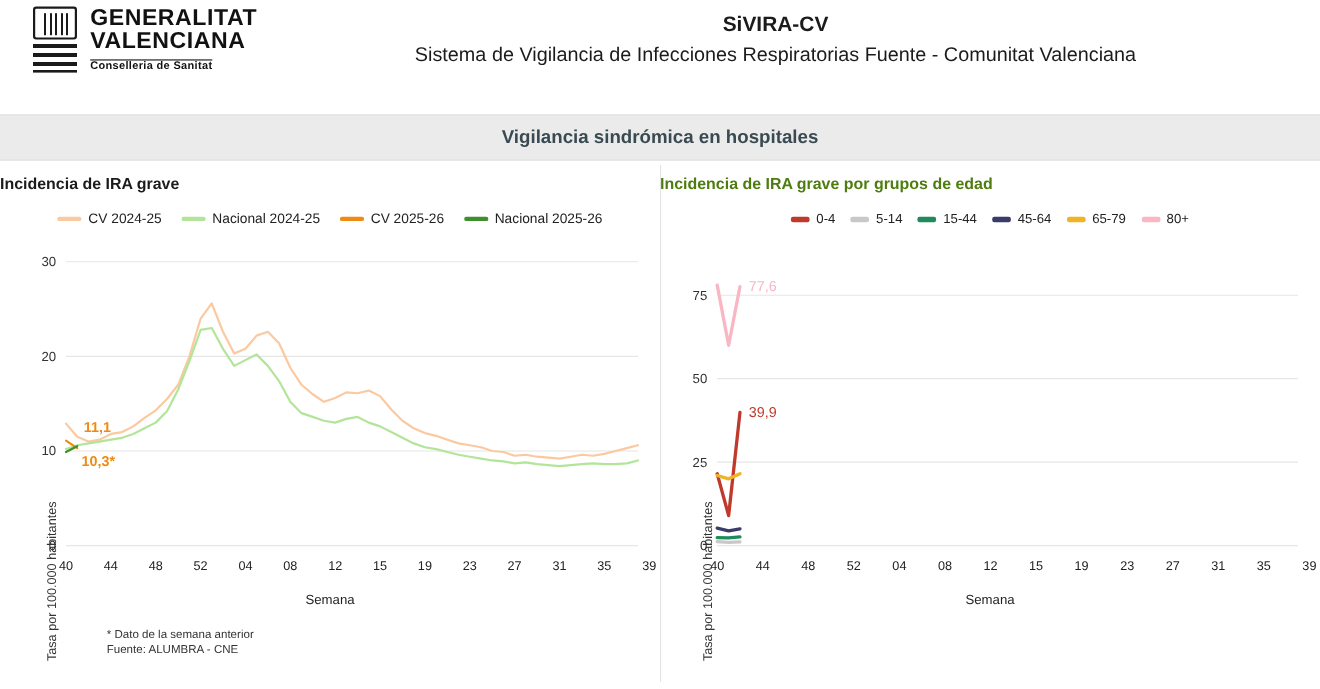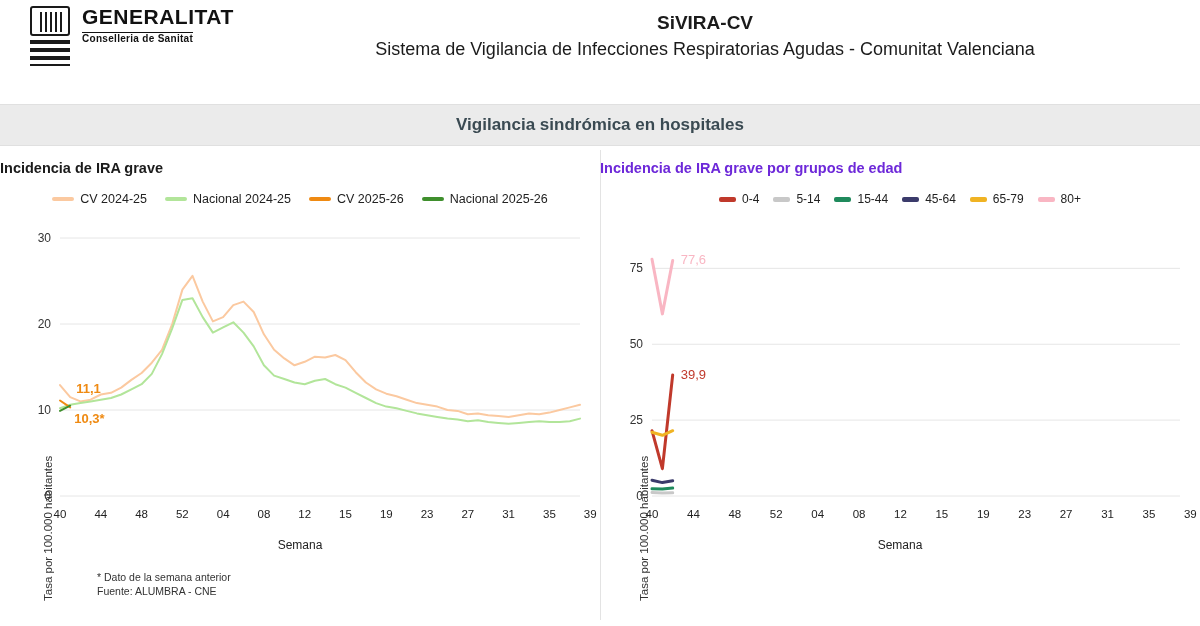--- a/index.html
+++ b/index.html
@@ -132,21 +132,21 @@
   .panel-left { width: 600px; }
   .panel-right { width: 600px; }
 
   .panel-title {
     text-align: left;
     font-size: 14.5px;
     font-weight: bold;
     color: #1b1b1b;
     margin-bottom: 16px;
   }
-  .panel-right .panel-title { color: #6d28d9; }
+  .panel-right .panel-title { color: #4d7c0f; }
 
   .legend {
     display: flex;
     justify-content: center;
     align-items: center;
     gap: 18px;
     font-size: 12.5px;
     color: #222;
     margin-bottom: 18px;
     flex-wrap: wrap;
@@ -195,26 +195,27 @@
 <body>
 
 <div class="header">
   <div class="logo-block">
     <div class="logo-mark">
       <div class="crest"></div>
       <div class="bars"></div>
     </div>
     <div class="logo-text">
       <div class="l1">GENERALITAT</div>
+      <div class="l2">VALENCIANA</div>
       <div class="l3">Conselleria de Sanitat</div>
     </div>
   </div>
   <div class="title-block">
     <div class="t1">SiVIRA-CV</div>
-    <div class="t2">Sistema de Vigilancia de Infecciones Respiratorias Agudas - Comunitat Valenciana</div>
+    <div class="t2">Sistema de Vigilancia de Infecciones Respiratorias Fuente - Comunitat Valenciana</div>
   </div>
 </div>
 
 <div class="section-bar">
   <span class="sec-title">Vigilancia sindrómica en hospitales</span>
 </div>
 
 <div class="panels">
 
   <div class="panel panel-left">

